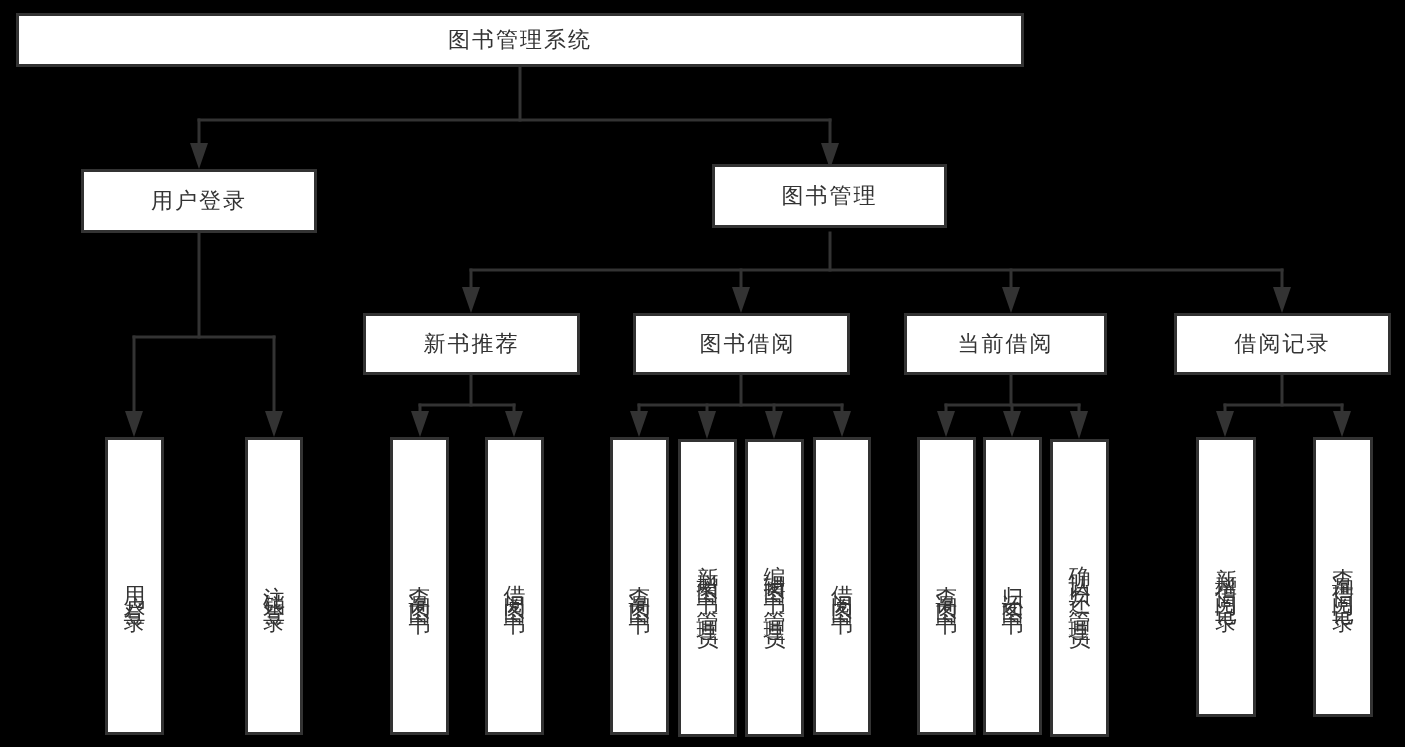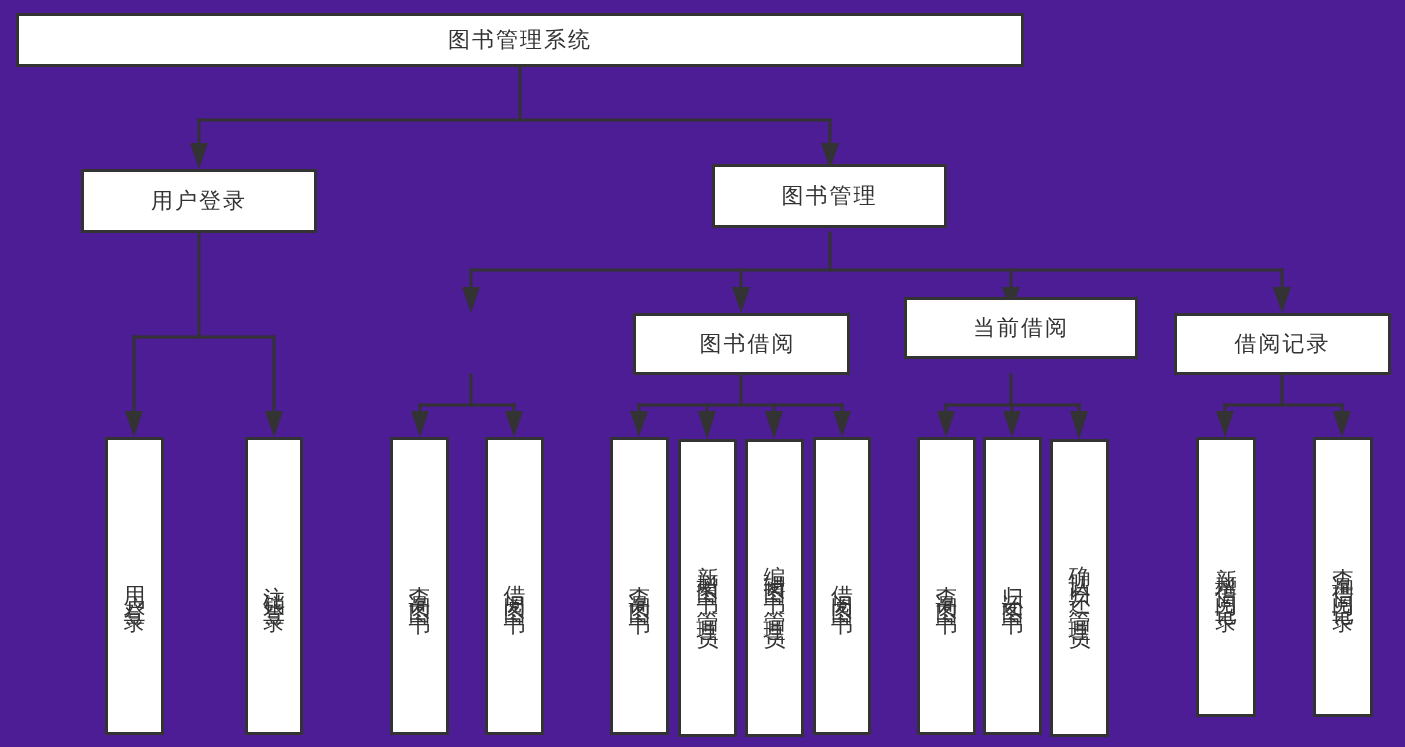--- a/index.html
+++ b/index.html
@@ -1,20 +1,20 @@
 <!DOCTYPE html>
 <html><head>
 <meta charset="utf-8">
 <style>
   html, body { margin: 0; padding: 0; background: #ffffff; }
   .canvas {
     position: relative;
     width: 1405px;
     height: 747px;
-    background: #4c1d95;
+    background: #000000;
     font-family: "Liberation Sans", sans-serif;
     overflow: hidden;
   }
   .connectors {
     position: absolute;
     left: 0; top: 0;
     width: 1405px; height: 747px;
   }
   .node {
     position: absolute;
@@ -125,24 +125,27 @@
     <span>图书管理系统</span>
   </div>
 
   <div class="node hbox" style="left:81px; top:169px; width:236px; height:64px;">
     <span>用户登录</span>
   </div>
   <div class="node hbox" style="left:712px; top:164px; width:235px; height:64px;">
     <span>图书管理</span>
   </div>
 
+  <div class="node hbox" style="left:363px; top:313px; width:217px; height:62px;">
+    <span>新书推荐</span>
+  </div>
   <div class="node hbox" style="left:633px; top:313px; width:217px; height:62px;padding-left:12px;">
     <span>图书借阅</span>
   </div>
-  <div class="node hbox" style="left:904px; top:297px; width:234px; height:62px;">
+  <div class="node hbox" style="left:904px; top:313px; width:203px; height:62px;">
     <span>当前借阅</span>
   </div>
   <div class="node hbox" style="left:1174px; top:313px; width:217px; height:62px;">
     <span>借阅记录</span>
   </div>
 
   <div class="node vbox" style="left:105px; top:437px; width:59px; height:298px;">
     <span>用户登录</span>
   </div>
   <div class="node vbox" style="left:245px; top:437px; width:58px; height:298px;">

